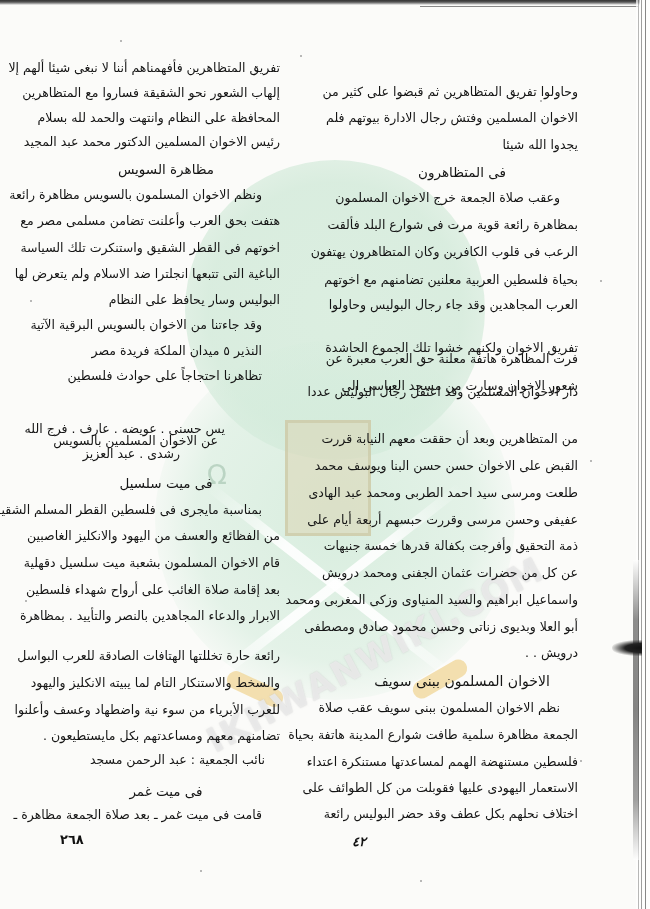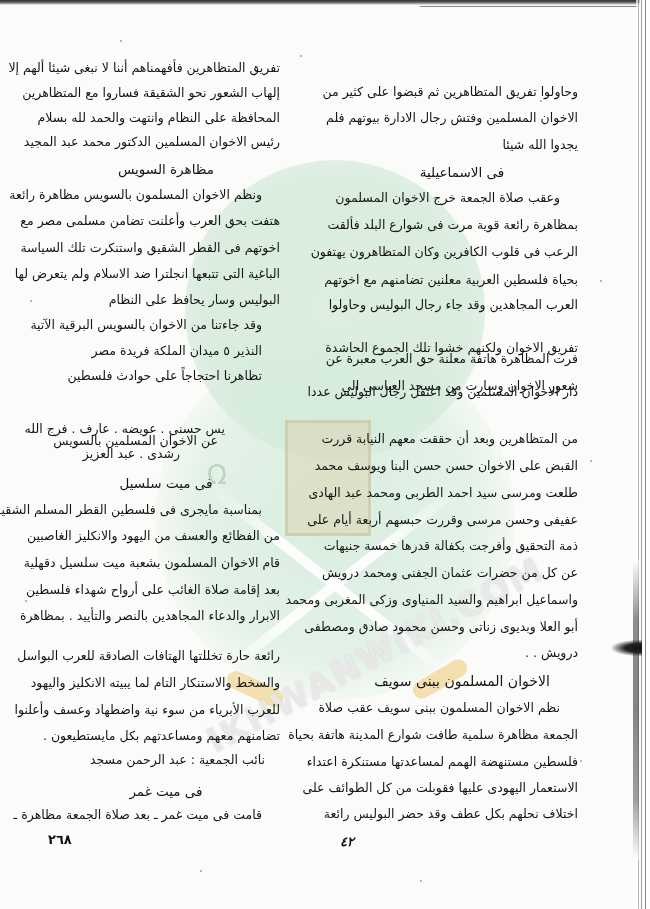--- a/index.html
+++ b/index.html
@@ -162,20 +162,21 @@
       text-align: center;
       font-size: 13.5px;
       line-height: 18px;
     }
     .page-number {
       position: absolute;
       font-family: "DejaVu Sans", sans-serif;
       font-weight: bold;
       font-size: 13px;
       color: #111;
+      margin-left: 12px;
     }
     .speck {
       position: absolute;
       width: 2px; height: 2px;
       background: #666;
       border-radius: 50%;
       opacity: 0.6;
     }
   </style>
 </head>
@@ -198,21 +199,21 @@
     <div class="wm-hilt a"></div>
     <div class="wm-hilt b"></div>
     <div class="wm-site">IKHWANWIKI.COM</div>
   </div>
 
   <div class="column col-right">
     <div class="line" style="top:84px">وحاولوا تفريق المتظاهرين ثم قبضوا على كثير من</div>
     <div class="line" style="top:110px">الاخوان المسلمين وفتش رجال الادارة بيوتهم فلم</div>
     <div class="line short" style="top:137px">يجدوا الله شيئا</div>
 
-    <div class="heading" style="top:163px">فى الاسماعيلية</div>
+    <div class="heading" style="top:163px">فى المتظاهرون</div>
     <div class="line indent" style="top:190px">وعقب صلاة الجمعة خرج الاخوان المسلمون</div>
     <div class="line" style="top:217px">بمظاهرة رائعة قوية مرت فى شوارع البلد فألقت</div>
     <div class="line" style="top:244px">الرعب فى قلوب الكافرين وكان المتظاهرون يهتفون</div>
     <div class="line" style="top:272px">بحياة فلسطين العربية معلنين تضامنهم مع اخوتهم</div>
     <div class="line" style="top:297px">العرب المجاهدين وقد جاء رجال البوليس وحاولوا</div>
     <div class="line" style="top:340px">تفريق الاخوان ولكنهم خشوا تلك الجموع الحاشدة</div>
     <div class="line" style="top:351px">فرت المظاهرة هاتفة معلنة حق العرب معبرة عن</div>
     <div class="line" style="top:378px">شعور الاخوان وسارت من مسجد العباسى الى</div>
     <div class="line" style="top:384px">دار الاخوان المسلمين وقد اعتقل رجال البوليس عددا</div>
     <div class="line" style="top:431px">من المتظاهرين وبعد أن حققت معهم النيابة قررت</div>

